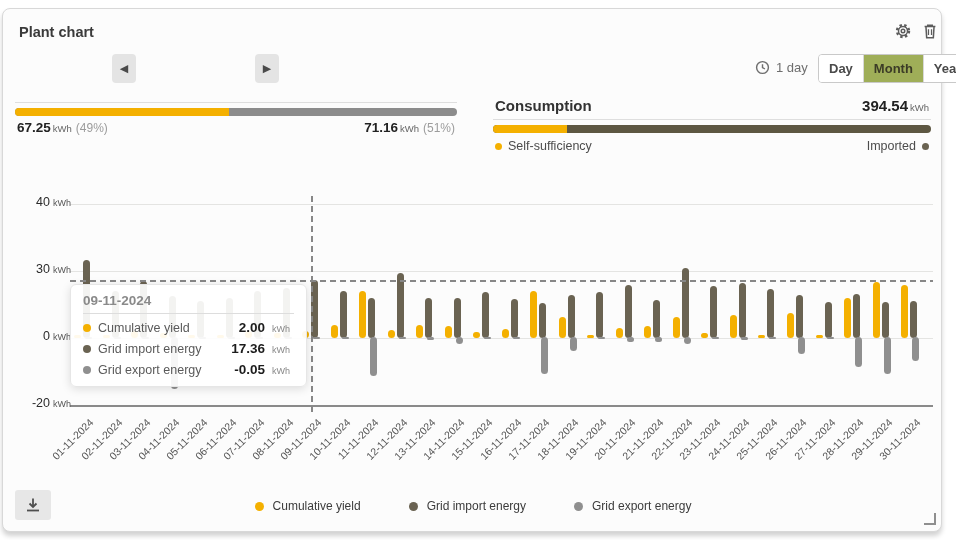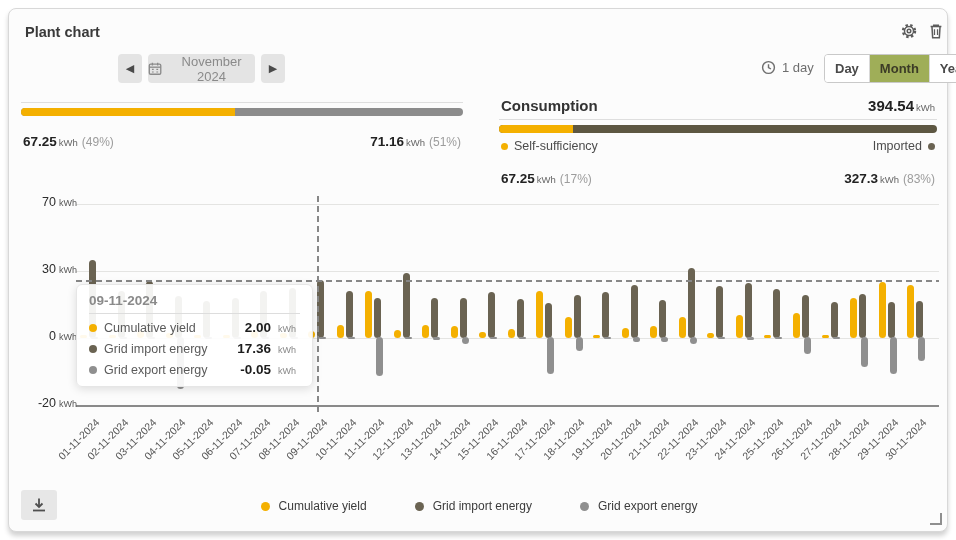--- a/index.html
+++ b/index.html
@@ -1,18 +1,18 @@
 <!DOCTYPE html>
 <html style="--yellow: #f4b000; --olive: #6a6352; --gray: #8f8f8f; --green: #9fae58; --pgray: #8c8c8c; --pdark: #5d5742;"><head>
 <meta charset="utf-8">
 <style>
   * { margin:0; padding:0; box-sizing:border-box; }
   html,body { width:956px; height:540px; background:#ffffff; font-family:"Liberation Sans", sans-serif; overflow:hidden; }
   .stage { position:relative; width:956px; height:540px; }
-  .card { position:absolute; left:8px; top:8px; width:940px; height:524px; background:#fcfcfc;
+  .card { position:absolute; left:2px; top:8px; width:940px; height:524px; background:#fcfcfc;
           border:1px solid #d8d8d8; border-radius:8px; box-shadow:0 4px 5px rgba(0,0,0,0.18); }
 
   
   .page-title { position:absolute; left:16px; top:15px; font-size:14.5px; font-weight:bold; color:#3a3a3a; }
   .hdr-icon { position:absolute; top:13px; width:18px; height:18px; cursor:pointer; color:#5c5c5c; }
   .hdr-icon.gear { left:891px; } .hdr-icon.trash { left:918px; }
 
   
   .btn { position:absolute; top:45px; height:29px; border:none; border-radius:4px; background:#e4e4e4;
          display:flex; align-items:center; justify-content:center; font-family:inherit; cursor:pointer; }
@@ -36,21 +36,21 @@
   .sum-total { font-size:15px; font-weight:bold; color:#222; }
   .unit { font-size:9.5px; font-weight:normal; color:#666; margin-left:2px; }
   .sum-divider { height:1px; background:#dedede; margin-top:5px; }
   .pbar { height:8px; border-radius:4px; overflow:hidden; margin-top:5px; }
   .pbar .fill { height:100%; background:var(--yellow); }
   .pbar.yield { background:var(--pgray); } .pbar.cons { background:var(--pdark); }
   .sum-label-row { display:flex; justify-content:space-between; margin-top:6px; padding:0 2px; font-size:12.5px; color:#4c4c4c; }
   .lblgrp { display:flex; align-items:center; gap:6px; }
   .dot { width:7px; height:7px; border-radius:50%; display:inline-block; }
   .dot.yellow { background:var(--yellow); } .dot.olive { background:var(--olive); } .dot.gray { background:var(--gray); }
-  .sum-val-row { display:flex; justify-content:space-between; margin-top:16px; padding:0 2px; align-items:baseline;gap:32px; }
+  .sum-val-row { display:flex; justify-content:space-between; margin-top:2px; padding:0 2px; align-items:baseline;gap:32px; }
   .val { font-size:13.5px; font-weight:bold; color:#222; }
   .pct { font-size:12px; color:#9c9c9c; margin-left:4px; font-weight:normal; }
 
   
   #chart-layer { position:absolute; left:0; top:0; width:940px; height:524px; }
   .gridline { position:absolute; left:67px; width:863px; height:1px; background:#e4e4e2; }
   .gridline.axis { height:2px; background:#8a8a8a; }
   .ytick { position:absolute; left:4px; width:70px; display:flex; align-items:baseline; }
   .ytick .num { width:43px; text-align:right; font-size:12.5px; color:#2c2c2c; }
   .ytick .u { font-size:9px; color:#555; margin-left:3px; }
@@ -98,29 +98,20 @@
     <svg class="hdr-icon trash" viewBox="0 0 20 20">
       <path d="M4 5h12" stroke="currentColor" stroke-width="1.7" fill="none"></path>
       <path d="M7.5 5V3.5h5V5" stroke="currentColor" stroke-width="1.7" fill="none"></path>
       <path d="M5.5 5l.8 12.5h7.4L14.5 5" stroke="currentColor" stroke-width="1.7" fill="none"></path>
       <path d="M8.3 8v6.5M11.7 8v6.5" stroke="currentColor" stroke-width="1.4" fill="none"></path>
     </svg>
 
     <button class="btn btn-prev">
         <span>◀</span>
       </button>
-    <button class="btn btn-date">
-      <svg width="15" height="15" viewBox="0 0 16 16">
-        <rect x="1.5" y="3" width="13" height="11.5" rx="1.5" fill="none" stroke="#8a8a8a" stroke-width="1.5"></rect>
-        <path d="M1.5 6.5h13" stroke="#8a8a8a" stroke-width="1.5"></path>
-        <path d="M5 1.5v3M11 1.5v3" stroke="#8a8a8a" stroke-width="1.5"></path>
-        <path d="M4.5 9h2M9.5 9h2M4.5 12h2M9.5 12h2" stroke="#8a8a8a" stroke-width="1.3"></path>
-      </svg>
-      <span>November 2024</span>
-    </button>
     <button class="btn btn-next">
         <span>▶</span>
       </button>
 
     <div class="interval">
       <svg width="15" height="15" viewBox="0 0 16 16">
         <circle cx="8" cy="8" r="6.3" fill="none" stroke="#6e6e6e" stroke-width="1.5"></circle>
         <path d="M8 4.5V8l2.6 1.6" fill="none" stroke="#6e6e6e" stroke-width="1.5"></path>
       </svg>
       <span>1 day</span>
@@ -155,30 +146,26 @@
       <div class="sum-label-row">
         <span class="lblgrp">
             <span class="dot yellow"></span>
             <span>Self-sufficiency</span>
           </span>
         <span class="lblgrp">
             <span>Imported</span>
             <span class="dot olive"></span>
           </span>
       </div>
-      <div class="sum-val-row">
-        <span><span class="val">67.25</span><span class="unit">kWh</span><span class="pct">(17%)</span></span>
-        <span><span class="val">327.3</span><span class="unit">kWh</span><span class="pct">(83%)</span></span>
-      </div>
     </div>
 
     <div id="chart-layer">
         <div class="gridline" style="top: 195px;"></div>
         <div class="ytick" style="top: 186px;">
-          <span class="num">70</span>
+          <span class="num">40</span>
           <span class="u">kWh</span>
         </div>
         <div class="gridline" style="top: 262px;"></div>
         <div class="ytick" style="top: 253px;">
           <span class="num">30</span>
           <span class="u">kWh</span>
         </div>
         <div class="gridline" style="top: 329px;"></div>
         <div class="ytick" style="top: 320px;">
           <span class="num">0</span>

